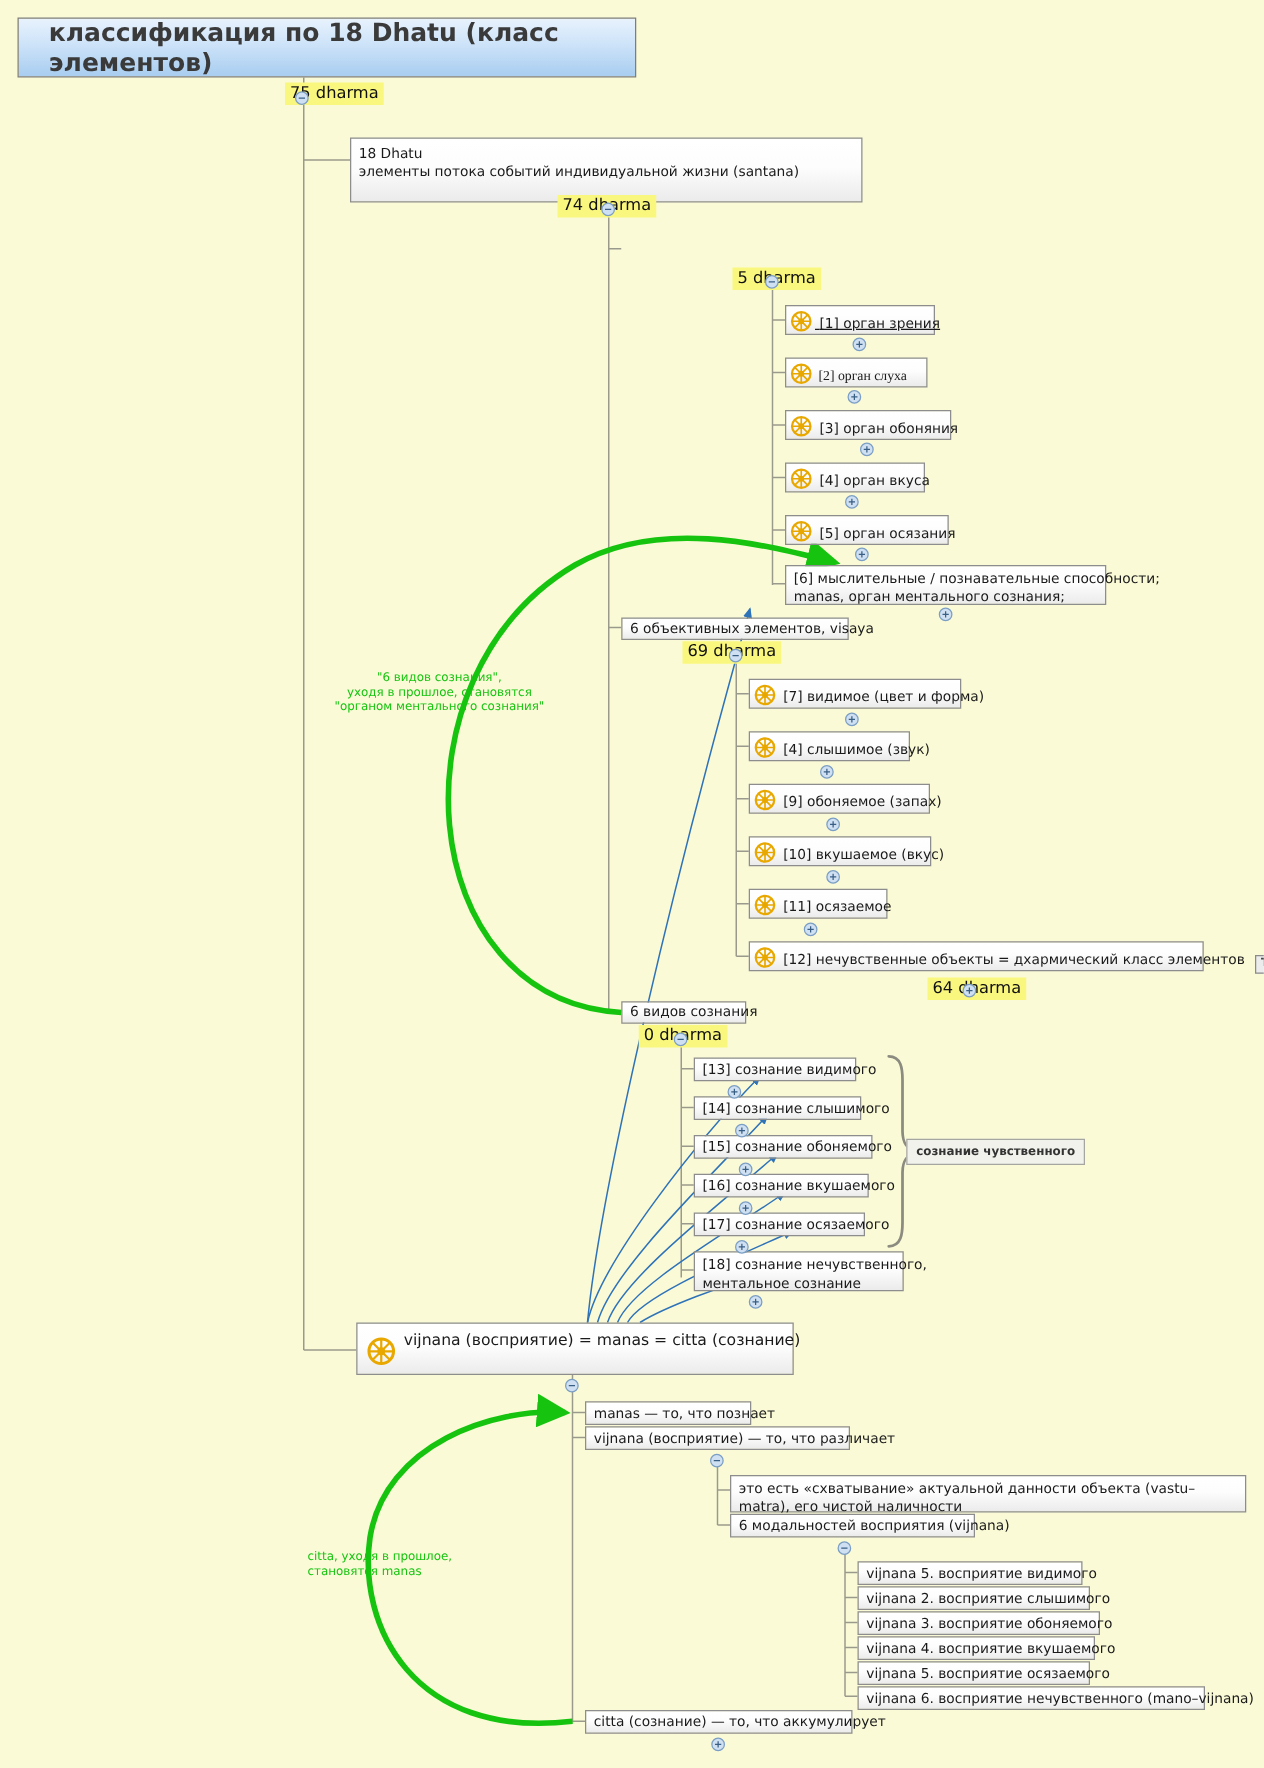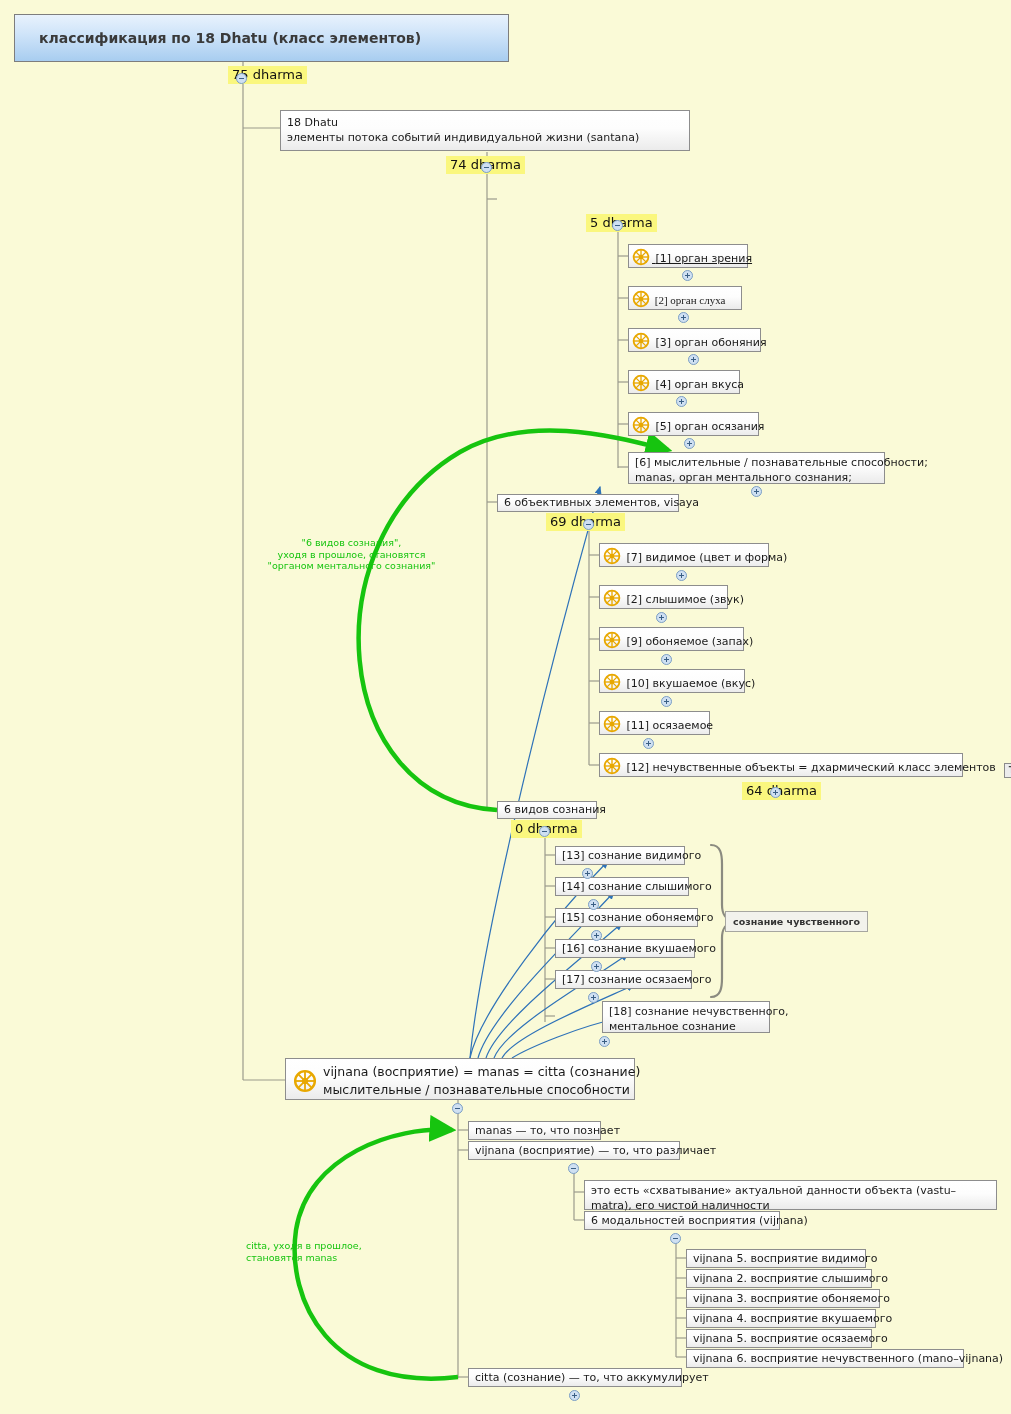--- a/index.html
+++ b/index.html
@@ -31,21 +31,21 @@
   .node .txt{display:block;}
 
   .title-node{
     position:absolute;
     left:14px;top:14px;width:495px;height:48px;
     background:linear-gradient(to bottom,#e8f2fd 0%,#cfe4f9 42%,#a8cdf0 100%);
     border:1px solid #7d7d7d;
     box-sizing:border-box;
     display:flex;align-items:center;
     padding-left:24px;
-    font-size:14px;font-weight:bold;color:#3a3a3a;
+    font-size:20px;font-weight:bold;color:#3a3a3a;
     z-index:6;
   }
 
   
   .dharma{
     position:absolute;
     background:#FAF77E;
     border:none;
     font-size:13px;
     color:#111;
@@ -221,21 +221,21 @@
 
   <div class="dharma" style="left:546px;top:513px;">69 dharma</div>
   <div class="toggle" style="left:583px;top:519px;"></div>
 
   <div class="dharma" style="left:742px;top:782px;">64 dharma</div>
   <div class="toggle plus" style="left:770px;top:787px;"></div>
 
   <div class="dharma" style="left:511px;top:820px;">0 dharma</div>
   <div class="toggle" style="left:539px;top:826px;"></div>
 
-  <div class="node two-line" style="left:280px;top:110px;width:410px;height:41px;padding-top:4px;">
+  <div class="node two-line" style="left:280px;top:110px;width:410px;height:52px;padding-top:4px;">
     <span class="txt">18 Dhatu</span>
     <span class="txt">элементы потока событий индивидуальной жизни (santana)</span>
   </div>
 
 
   <div class="node has-wheel" style="left:628px;top:244px;width:120px;height:24px;text-decoration:underline;">
     <span class="wheel"><svg viewBox="0 0 20 20" width="18" height="18">
           <circle cx="10" cy="10" r="8.2" fill="none" stroke="#E8A800" stroke-width="2"></circle>
           <circle cx="10" cy="10" r="2.6" fill="#E8A800"></circle>
           <g stroke="#E8A800" stroke-width="1.5">
@@ -338,21 +338,21 @@
     <span class="wheel"><svg viewBox="0 0 20 20" width="18" height="18">
           <circle cx="10" cy="10" r="8.2" fill="none" stroke="#E8A800" stroke-width="2"></circle>
           <circle cx="10" cy="10" r="2.6" fill="#E8A800"></circle>
           <g stroke="#E8A800" stroke-width="1.5">
             <line x1="10" y1="2" x2="10" y2="18"></line>
             <line x1="2" y1="10" x2="18" y2="10"></line>
             <line x1="4.3" y1="4.3" x2="15.7" y2="15.7"></line>
             <line x1="15.7" y1="4.3" x2="4.3" y2="15.7"></line>
           </g>
         </svg></span>
-    <span>[2] слышимое (звук)</span>
+    <span>[4] слышимое (звук)</span>
   </div>
   <div class="toggle plus" style="left:656px;top:612px;"></div>
 
   <div class="node has-wheel" style="left:599px;top:627px;width:145px;height:24px;">
     <span class="wheel"><svg viewBox="0 0 20 20" width="18" height="18">
           <circle cx="10" cy="10" r="8.2" fill="none" stroke="#E8A800" stroke-width="2"></circle>
           <circle cx="10" cy="10" r="2.6" fill="#E8A800"></circle>
           <g stroke="#E8A800" stroke-width="1.5">
             <line x1="10" y1="2" x2="10" y2="18"></line>
             <line x1="2" y1="10" x2="18" y2="10"></line>
@@ -431,21 +431,21 @@
   <div class="node" style="left:555px;top:939px;width:140px;height:19px;padding-top:2px;">
     <span>[16] сознание вкушаемого</span>
   </div>
   <div class="toggle plus" style="left:591px;top:961px;"></div>
 
   <div class="node" style="left:555px;top:970px;width:137px;height:19px;padding-top:2px;">
     <span>[17] сознание осязаемого</span>
   </div>
   <div class="toggle plus" style="left:588px;top:992px;"></div>
 
-  <div class="node two-line" style="left:555px;top:1001px;width:168px;height:32px;padding-top:2px;margin-left:47px;">
+  <div class="node two-line" style="left:555px;top:1001px;width:168px;height:32px;padding-top:2px;">
     <span class="txt">[18] сознание нечувственного,</span>
     <span class="txt">ментальное сознание</span>
   </div>
   <div class="toggle plus" style="left:599px;top:1036px;"></div>
 
   <div class="brace-label" style="left:725px;top:911px;font-weight:bold;">
     <span>сознание чувственного</span>
   </div>
 
   <div class="node two-line has-wheel" style="left:285px;top:1058px;width:350px;height:42px;padding-top:4px;font-size:12.5px;line-height:18px;text-align:center;">
@@ -455,21 +455,20 @@
           <circle cx="10" cy="10" r="2.6" fill="#E8A800"></circle>
           <g stroke="#E8A800" stroke-width="1.5">
             <line x1="10" y1="2" x2="10" y2="18"></line>
             <line x1="2" y1="10" x2="18" y2="10"></line>
             <line x1="4.3" y1="4.3" x2="15.7" y2="15.7"></line>
             <line x1="15.7" y1="4.3" x2="4.3" y2="15.7"></line>
           </g>
         </svg>
     </span>
     <span class="txt">vijnana (восприятие) = manas = citta (сознание)</span>
-    <span class="txt">мыслительные / познавательные способности</span>
   </div>
   <div class="toggle" style="left:452px;top:1103px;"></div>
 
   <div class="node" style="left:468px;top:1121px;width:133px;height:19px;padding-top:2px;">
     <span>manas — то, что познает</span>
   </div>
 
   <div class="node" style="left:468px;top:1141px;width:212px;height:19px;padding-top:2px;">
     <span>vijnana (восприятие) — то, что различает</span>
   </div>

